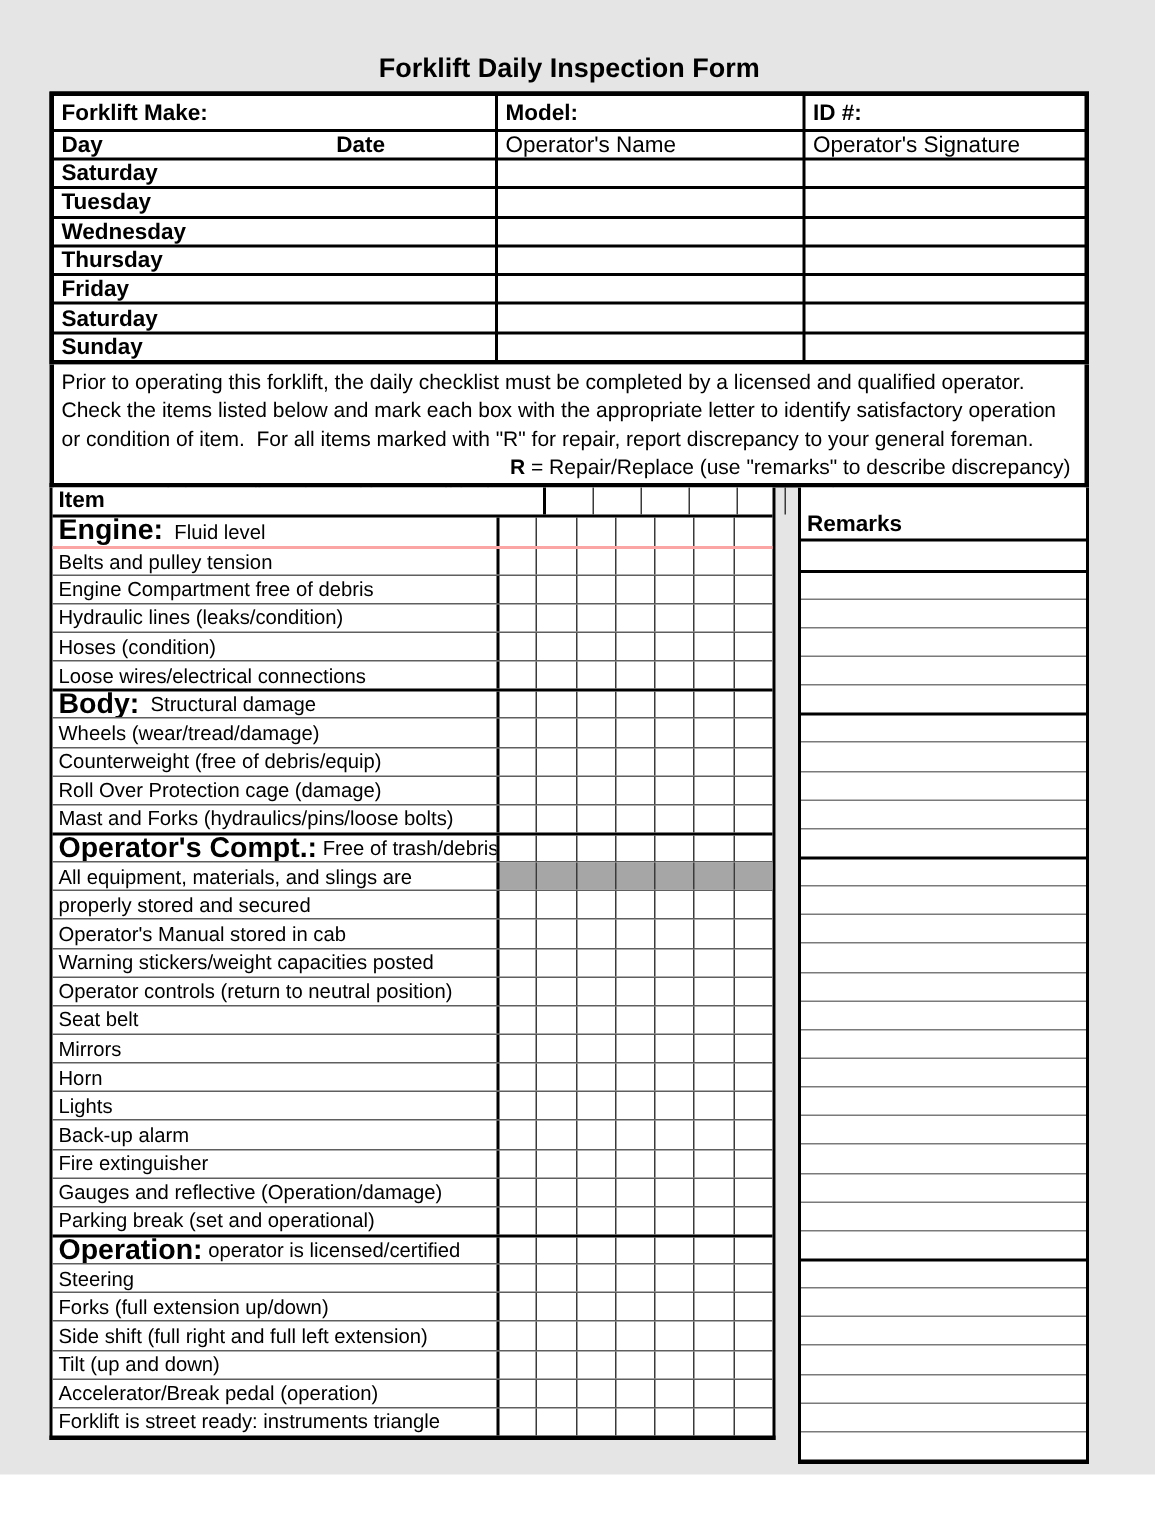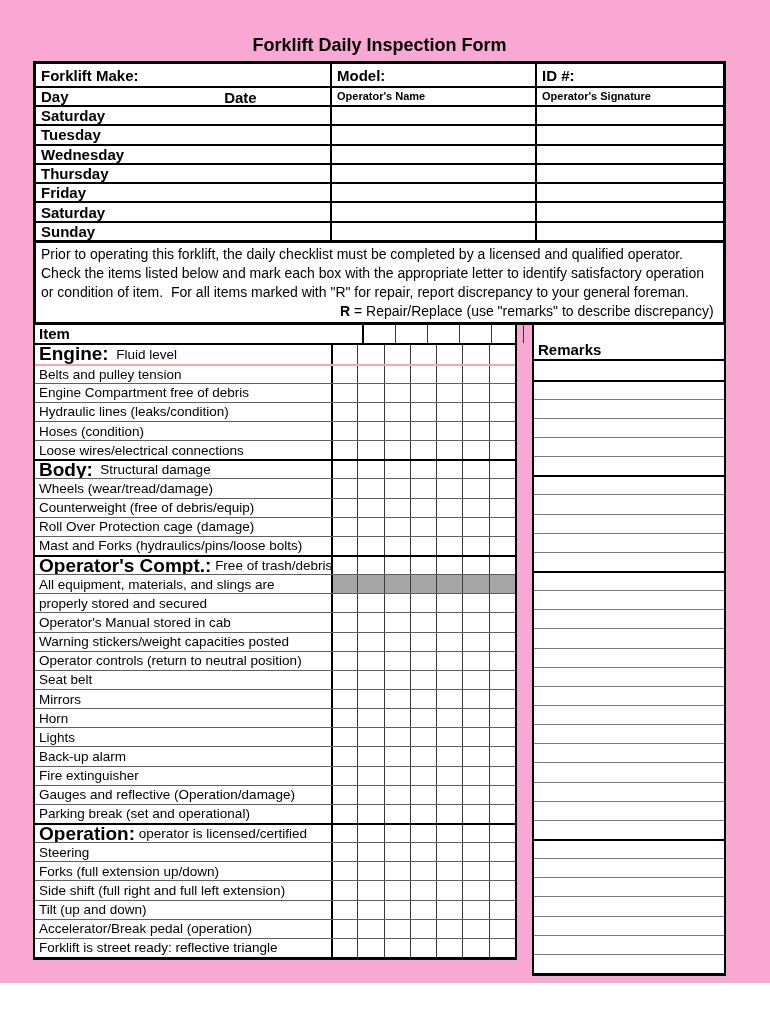--- a/index.html
+++ b/index.html
@@ -1,30 +1,30 @@
 <!DOCTYPE html>
 <html><head>
 <meta charset="utf-8">
 <style>
   * { margin:0; padding:0; }
   body { background:#fff; font-family:"Liberation Sans", sans-serif; color:#000; }
-  .page { position:relative; width:770px; height:983px; background:#f9a8d4; overflow:hidden; }
+  .page { position:relative; width:770px; height:983px; background:#e5e5e5; overflow:hidden; }
 
   .title { position:absolute; top:35px; left:33px; width:693px; text-align:center;
            font-weight:bold; font-size:18px; }
 
   
   .top-table { position:absolute; left:33px; top:61px; width:693px; height:182px;
                box-sizing:border-box; border:3px solid #000; background:#000;
                display:grid; grid-template-columns:294px 203px 1fr;
                grid-template-rows:22px 17px repeat(7,1fr); gap:2px; }
   .top-table .cell { background:#fff; display:flex; align-items:center;
                      padding-left:5px; overflow:hidden; position:relative; }
   .lbl-lg   { font-weight:bold; font-size:15px; line-height:1;text-align:center; }
-  .lbl-sm   { font-weight:bold; font-size:11px; line-height:1; }
+  .lbl-sm   { font-weight:normal; font-size:15px; line-height:1; }
   .date-pos { position:absolute; left:64%; top:50%; transform:translateY(-50%); }
 
   
   .instructions { position:absolute; left:33px; top:243px; width:693px; height:82px;
                   box-sizing:border-box; border-left:3px solid #000; border-right:3px solid #000;
                   border-bottom:3px solid #000; padding:2px 0 16px 5px;
                   font-size:14px; line-height:19px; background:#fff; }
   .instr-line { white-space:pre-wrap; }
   .legend { position:relative; white-space:pre-wrap; }
   .legend .r-part { position:absolute; left:299px; top:0; white-space:pre-wrap; }
@@ -453,21 +453,21 @@
         <div class="item-cell">Accelerator/Break pedal (operation)</div>
         <div class="day-cell first"></div>
         <div class="day-cell"></div>
         <div class="day-cell"></div>
         <div class="day-cell"></div>
         <div class="day-cell"></div>
         <div class="day-cell"></div>
         <div class="day-cell"></div>
       </div>
       <div class="crow">
-        <div class="item-cell">Forklift is street ready: reflective triangle</div>
+        <div class="item-cell">Forklift is street ready: instruments triangle</div>
         <div class="day-cell first"></div>
         <div class="day-cell"></div>
         <div class="day-cell"></div>
         <div class="day-cell"></div>
         <div class="day-cell"></div>
         <div class="day-cell"></div>
         <div class="day-cell"></div>
       </div>
     </div>
 

